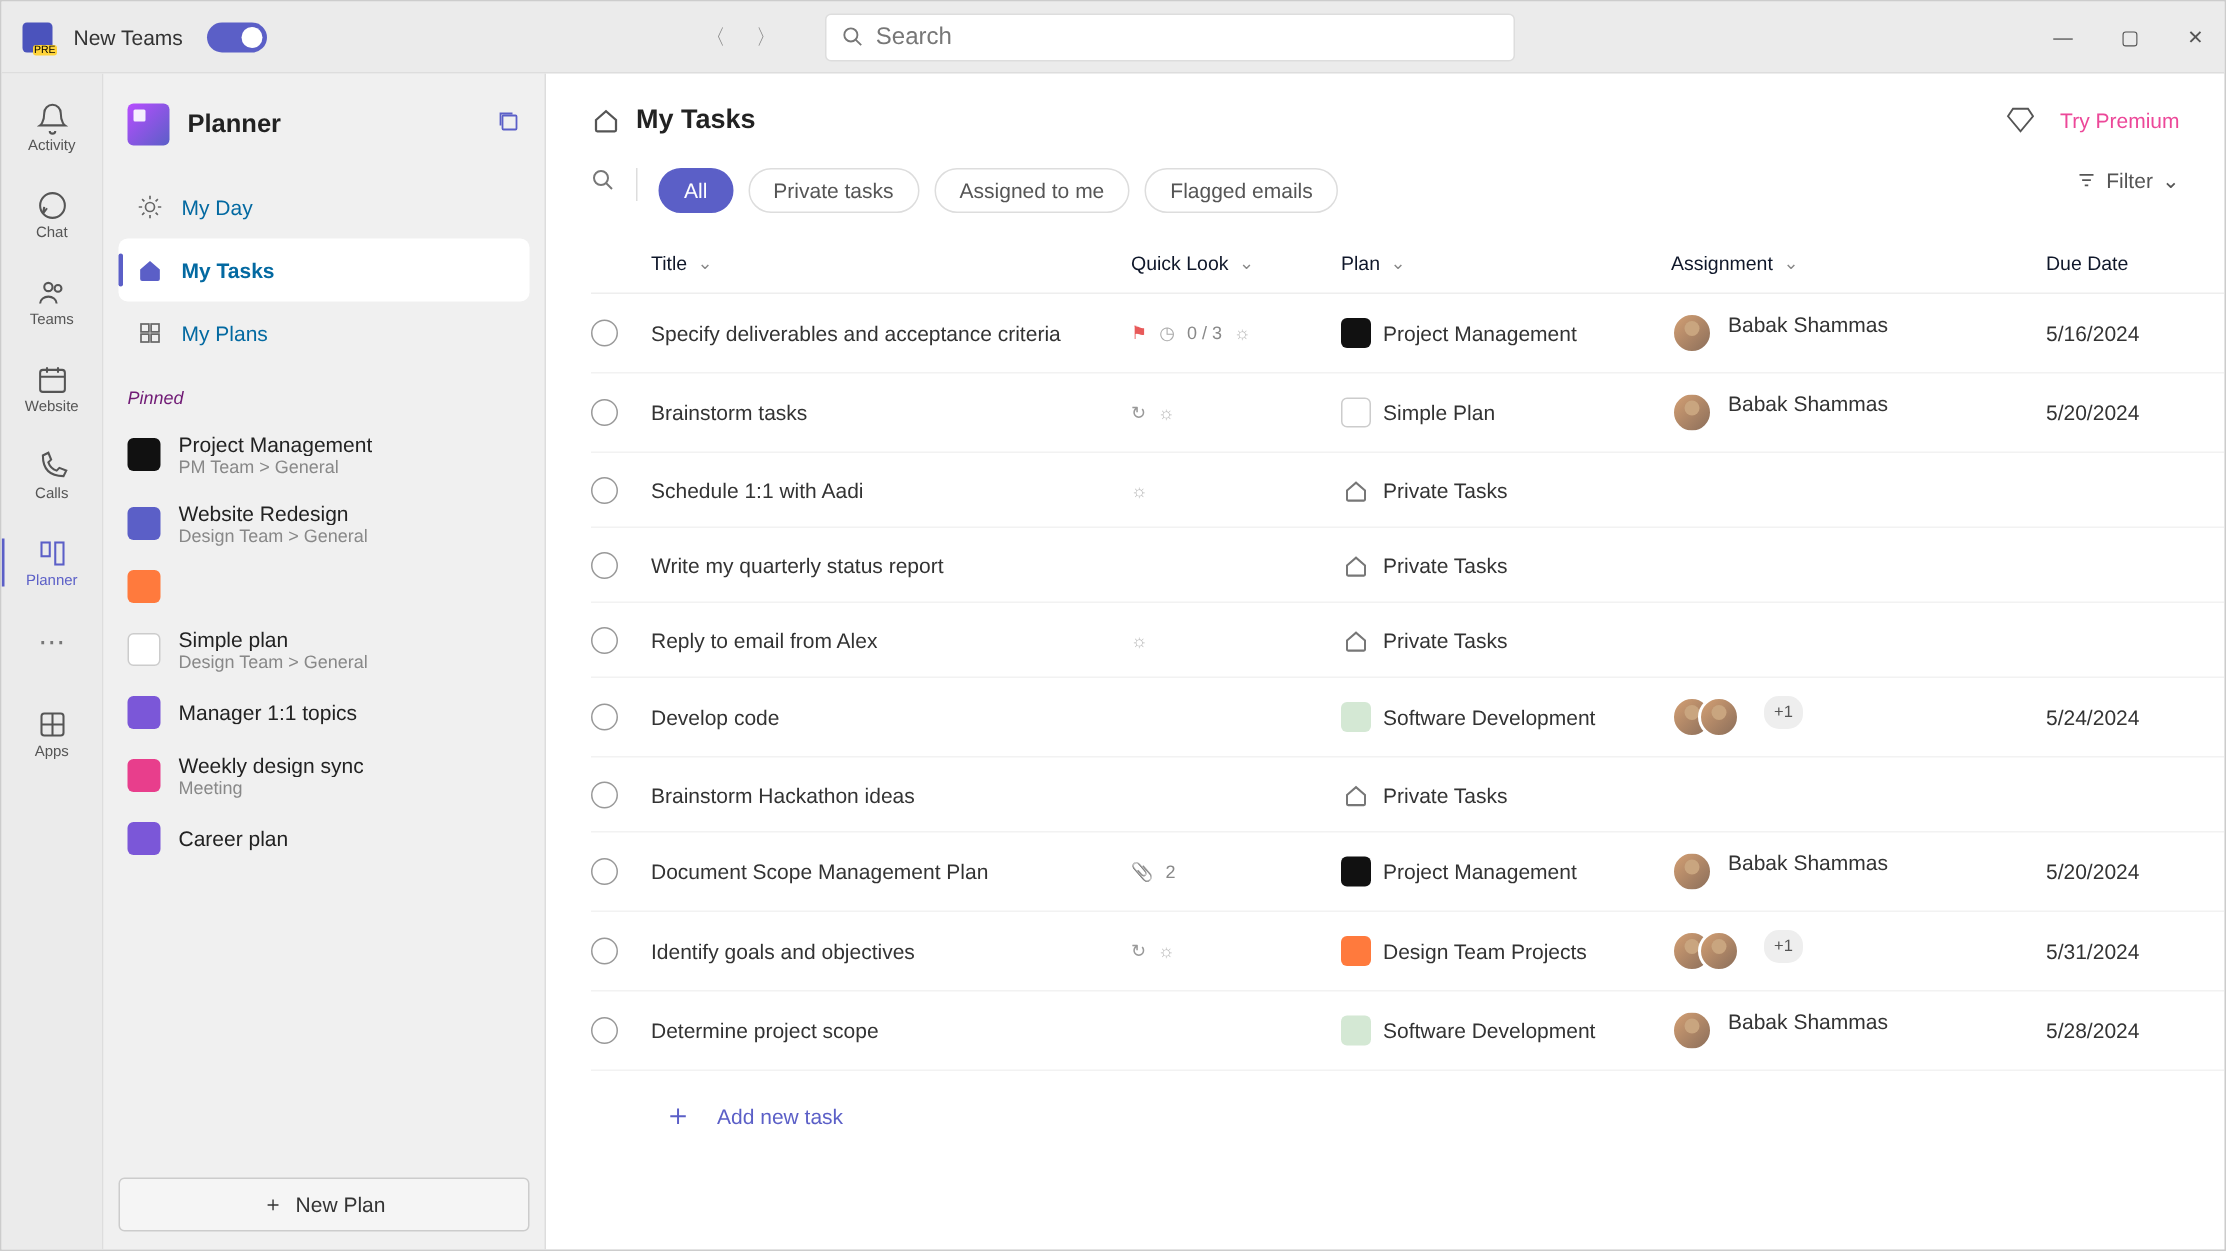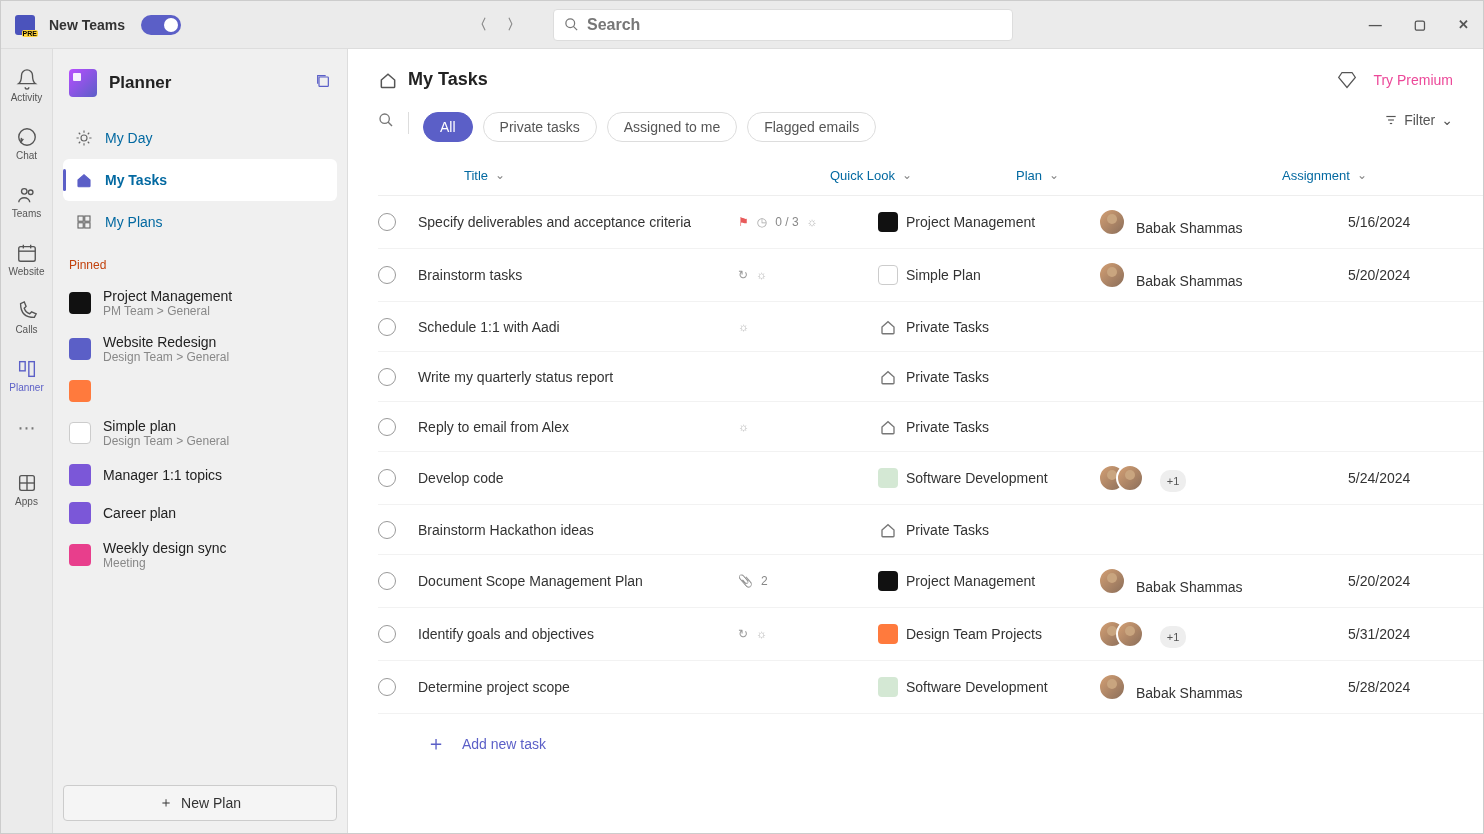--- a/index.html
+++ b/index.html
@@ -1,52 +1,52 @@
 <!DOCTYPE html>
 <html><head>
 <meta charset="utf-8">
 <style>
 * { margin: 0; padding: 0; box-sizing: border-box; font-family: "Segoe UI", -apple-system, sans-serif; }
 body { background: #f5f5f5; width: 1484px; height: 834px; overflow: hidden; display: flex; flex-direction: column; border: 1px solid #ccc; }
 
-.titlebar { height: 48px; background: #ebebeb; display: flex; align-items: center; padding: 0 8px; gap: 8px; border-bottom: 1px solid #ddd; font-weight: bold; }
+.titlebar { height: 48px; background: #ebebeb; display: flex; align-items: center; padding: 0 8px; gap: 8px; border-bottom: 1px solid #ddd; }
 .titlebar .app-icon { width: 20px; height: 20px; background: #4b53bc; border-radius: 3px; margin: 0 6px; position: relative; }
 .titlebar .app-icon::after { content:"PRE"; position:absolute; bottom:-2px; right:-3px; font-size:7px; background:#ffd43b; padding:0 1px; border-radius:2px; color:#000;}
 .titlebar .app-name { font-size: 14px; color: #333; margin-right: 8px; }
 .toggle { width: 40px; height: 20px; background: #5b5fc7; border-radius: 10px; position: relative; cursor: pointer; }
 .toggle::after { content: ""; width: 14px; height: 14px; background: #fff; border-radius: 50%; position: absolute; top: 3px; right: 3px; }
 .nav-arrows { display: flex; gap: 12px; margin-left: 280px; color: #888; }
 .nav-arrows span { cursor: pointer; font-size: 14px; padding: 4px; }
 .search-box { flex: 0 0 460px; height: 32px; background: #fff; border: 1px solid #ddd; border-radius: 4px; display: flex; align-items: center; padding: 0 10px; margin-left: 20px; color: #777; gap: 8px; }
 .search-box svg { width: 15px; height: 15px; }
 .win-controls { margin-left: auto; display: flex; gap: 20px; color: #555; }
 .win-controls span { cursor: pointer; padding: 6px; font-size: 13px; }
 
 .main { flex: 1; display: flex; overflow: hidden; }
 
-.rail { width: 52px; background: #ebebeb; border-right: 1px solid #ddd; display: flex; flex-direction: column; align-items: center; padding-top: 10px; gap: 6px; }
+.rail { width: 68px; background: #ebebeb; border-right: 1px solid #ddd; display: flex; flex-direction: column; align-items: center; padding-top: 10px; gap: 6px; }
 .rail-item { width: 58px; height: 52px; display: flex; flex-direction: column; align-items: center; justify-content: center; gap: 2px; cursor: pointer; border-radius: 4px; color: #555; position:relative;}
 .rail-item.active { color: #5b5fc7; }
 .rail-item.active::before { content:""; position:absolute; left:-5px; top:10px; bottom:10px; width:2px; background:#5b5fc7; }
 .rail-item svg { width: 22px; height: 22px; }
 .rail-item .label { font-size: 10px; }
 .rail-more { font-size: 18px; color: #777; cursor: pointer; padding: 10px 0; }
 .rail-apps { margin-top: 8px; }
 
 .sidebar { width: 295px; background: #f0f0f0; border-right: 1px solid #ddd; display: flex; flex-direction: column; padding: 12px 10px; }
 .sidebar-head { display: flex; align-items: center; gap: 12px; padding: 8px 6px 20px 6px; }
 .planner-icon { width: 28px; height: 28px; background: linear-gradient(135deg, #b84dff, #5b5fc7); border-radius: 4px; position:relative;}
 .planner-icon::after{ content:""; position:absolute; left:4px; top:4px; width:8px; height:8px; background:#fff; opacity:0.9; border-radius:1px;}
 .sidebar-head .title { font-size: 17px; font-weight: 700; color: #222; }
 .sidebar-head .popout { margin-left: auto; color: #5b5fc7; cursor: pointer; }
 .nav-item { display: flex; align-items: center; gap: 12px; padding: 12px 12px; border-radius: 6px; cursor: pointer; color: #0369a1; font-size: 14px; position:relative;}
 .nav-item.active { background: #fff; font-weight: 600; }
 .nav-item.active::before { content:""; position:absolute; left:0; top:10px; bottom:10px; width:3px; background:#5b5fc7; border-radius:2px;}
 .nav-item svg { width: 18px; height: 18px; }
-.pinned-label { font-size: 12px; color: #c2410c; padding: 15px 6px 8px 6px; }
+.pinned-label { font-size: 12px; color: #701a75; padding: 15px 6px 8px 6px; font-style: italic; }
 .pin-item { display: flex; align-items: center; gap: 12px; padding: 8px 6px; cursor: pointer; }
 .pin-icon { width: 22px; height: 22px; border-radius: 4px; flex-shrink: 0; display:flex; align-items:center; justify-content:center; font-size:11px; color:#fff; font-weight:600;}
 .pin-text { display: flex; flex-direction: column; min-width:0;}
 .pin-text .name { font-size: 14px; color: #222; white-space:nowrap; overflow:hidden; text-overflow:ellipsis;}
 .pin-text .sub { font-size: 12px; color: #888; white-space:nowrap;}
 .new-plan-btn { margin-top: auto; height: 36px; border: 1px solid #ccc; background: #f5f5f5; border-radius: 4px; display: flex; align-items: center; justify-content: center; gap: 8px; cursor: pointer; font-size: 14px; color: #333; }
 
 .content { flex: 1; background: #fff; display: flex; flex-direction: column; overflow: hidden; }
 .content-head { display: flex; align-items: center; padding: 20px 30px 8px 30px; }
 .content-head svg { width: 20px; height: 20px; color: #555; margin-right: 10px; }
@@ -54,33 +54,33 @@
 .try-premium { margin-left: auto; color: #ec4899; font-size: 14px; display: flex; align-items: center; gap: 6px; cursor: pointer; }
 .filter-row { display: flex; align-items: flex-start; padding: 14px 30px; gap: 10px; }
 .filter-row .search-ic { color: #777; cursor:pointer;}
 .filter-row .divider { width: 1px; height: 22px; background: #ddd; margin: 0 4px; }
 .pill { padding: 6px 16px; border: 1px solid #ddd; border-radius: 18px; font-size: 14px; color: #555; cursor: pointer; background:#fff;}
 .pill.active { background: #5b5fc7; color: #fff; border-color: #5b5fc7; }
 .filter-btn { margin-left: auto; display: flex; align-items: center; gap: 6px; color: #555; font-size: 14px; cursor: pointer; }
 
 .table { flex:1; overflow:auto; padding: 0 0 0 30px; }
 .thead, .trow { display: grid; grid-template-columns: 40px 320px 140px 220px 250px 110px; align-items: center; }
-.thead { padding: 12px 0; color: #0369a1; font-size: 13px; border-bottom: 1px solid #eee; gap: 46px; }
+.thead { padding: 12px 0; color: #0f172a; font-size: 13px; border-bottom: 1px solid #eee; }
 .thead .th { display:flex; align-items:center; gap:4px; cursor:pointer;}
 .trow { padding: 12px 0; border-bottom: 1px solid #f2f2f2; font-size: 14px; color: #333; min-height: 50px; }
 .circle-check { width: 18px; height: 18px; border: 1.5px solid #999; border-radius: 50%; cursor: pointer; }
 .quick-icons { display:flex; gap:8px; align-items:center; color:#888; font-size:12px;}
 .pin-tag { display:flex; align-items:center; gap:8px;}
 .plan-badge { width:20px; height:20px; border-radius:4px; display:inline-flex; align-items:center; justify-content:center; font-size:10px; color:#fff; flex-shrink:0;}
 .avatar { width:28px; height:28px; border-radius:50%; background: linear-gradient(135deg,#d4a074,#8b6e5a); border:2px solid #fff; display:inline-block; position:relative;}
 .avatar::after{ content:""; position:absolute; top:4px; left:7px; width:10px; height:10px; background:#c9a57f; border-radius:50%;}
 .avatar-stack { display:flex; align-items:center;}
 .avatar-stack .avatar:nth-child(2){ margin-left:-10px;}
 .more-badge { width:26px; height:22px; background:#eee; border-radius:10px; font-size:11px; display:inline-flex; align-items:center; justify-content:center; margin-left:6px; color:#555;}
-.assignee { display:flex; align-items:flex-end; gap:10px;}
+.assignee { display:flex; align-items:flex-start; gap:10px;}
 .add-task-row { display:flex; align-items:center; gap:16px; padding: 16px 0 16px 48px; color:#5b5fc7; font-size:14px; cursor:pointer;}
 .add-task-row .plus { font-size:20px; font-weight:300;}
 .chev::after { content:"⌄"; font-size:12px; color:#888; margin-left:3px; position:relative; top:-1px;}
 .sun-ic::before{content:"☼"; color:#bbb;}
 .recur-ic::before{content:"↻"; color:#999;}
 .clip-ic::before{content:"📎"; filter:grayscale(1); font-size:12px;}
 .prog-ic::before{content:"◷"; color:#aaa;}
 </style>
 </head>
 <body>
@@ -224,30 +224,30 @@
             <div class="sub">Design Team &gt; General</div>
           </div>
         </div>
         <div class="pin-item">
           <div class="pin-icon" style="background: rgb(123, 87, 216);"></div>
           <div class="pin-text">
             <div class="name">Manager 1:1 topics</div>
           </div>
         </div>
         <div class="pin-item">
-          <div class="pin-icon" style="background: rgb(123, 87, 216);"></div>
-          <div class="pin-text">
-            <div class="name">Career plan</div>
-          </div>
-        </div>
-        <div class="pin-item">
           <div class="pin-icon" style="background: rgb(232, 62, 140);"></div>
           <div class="pin-text">
             <div class="name">Weekly design sync</div>
             <div class="sub">Meeting</div>
+          </div>
+        </div>
+        <div class="pin-item">
+          <div class="pin-icon" style="background: rgb(123, 87, 216);"></div>
+          <div class="pin-text">
+            <div class="name">Career plan</div>
           </div>
         </div>
       </div>
     <button class="new-plan-btn">
       <span>＋</span>
       <span>New Plan</span>
     </button>
   </div>
 
   <div class="content">

